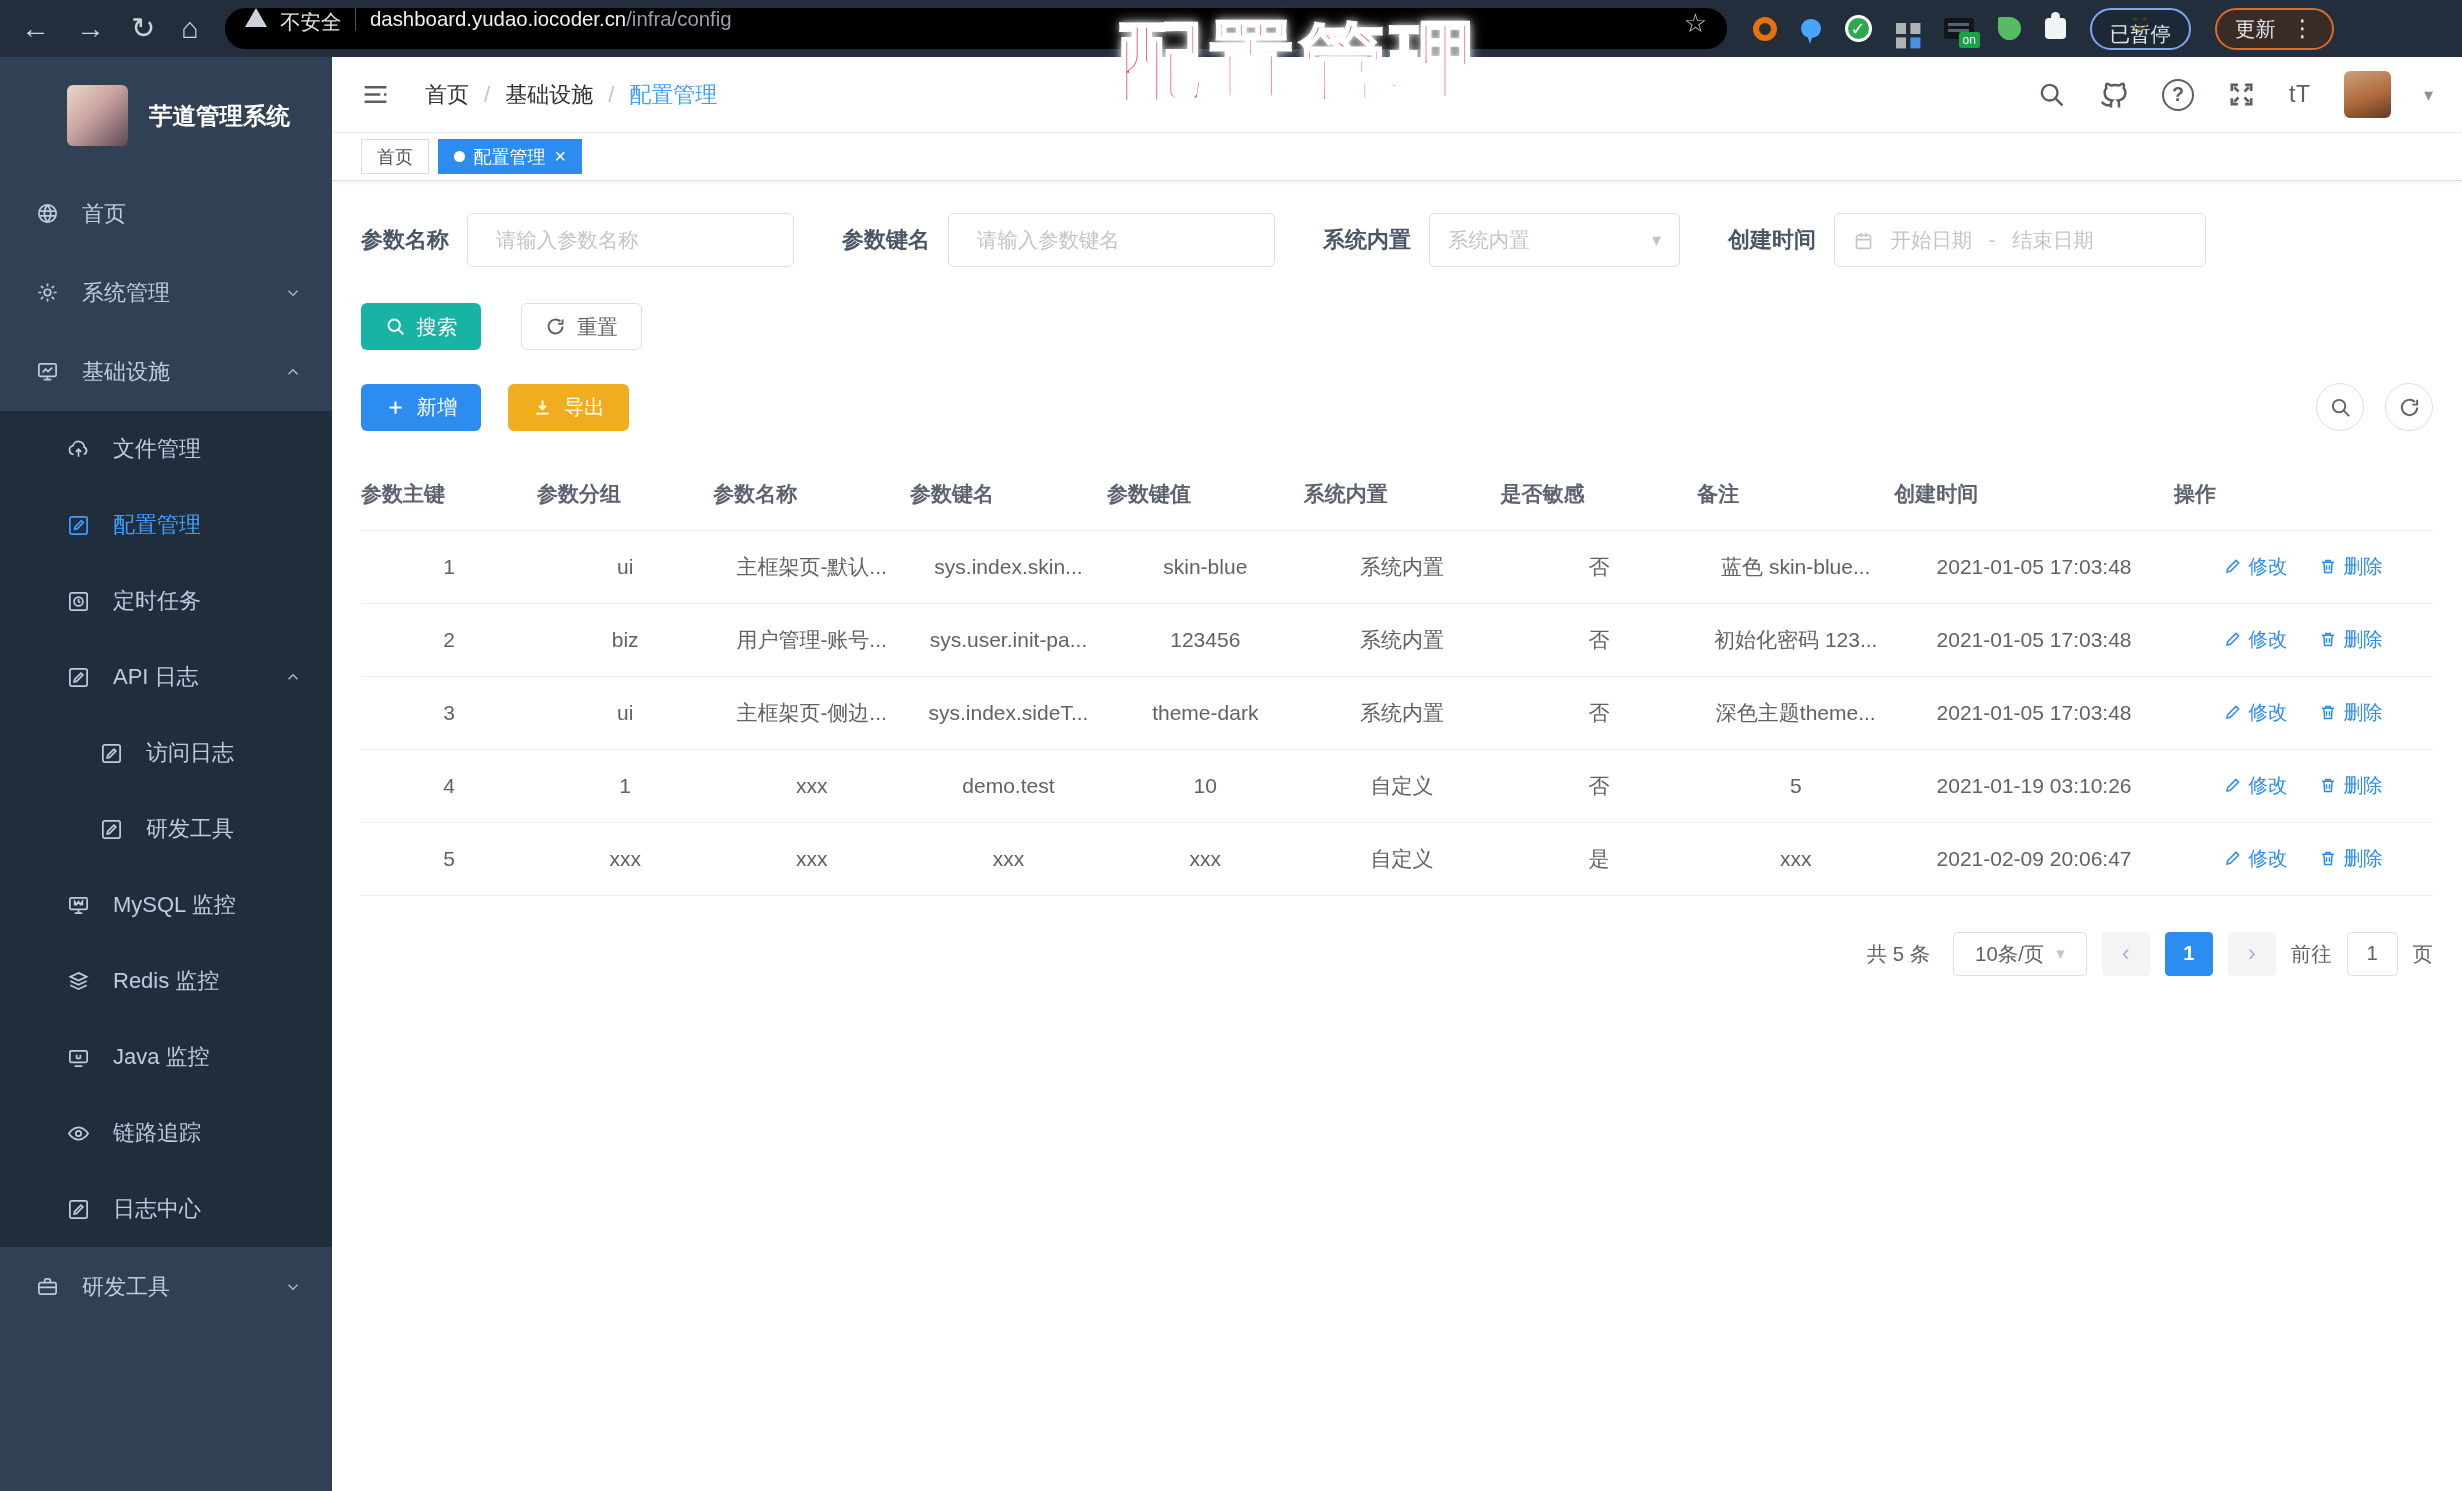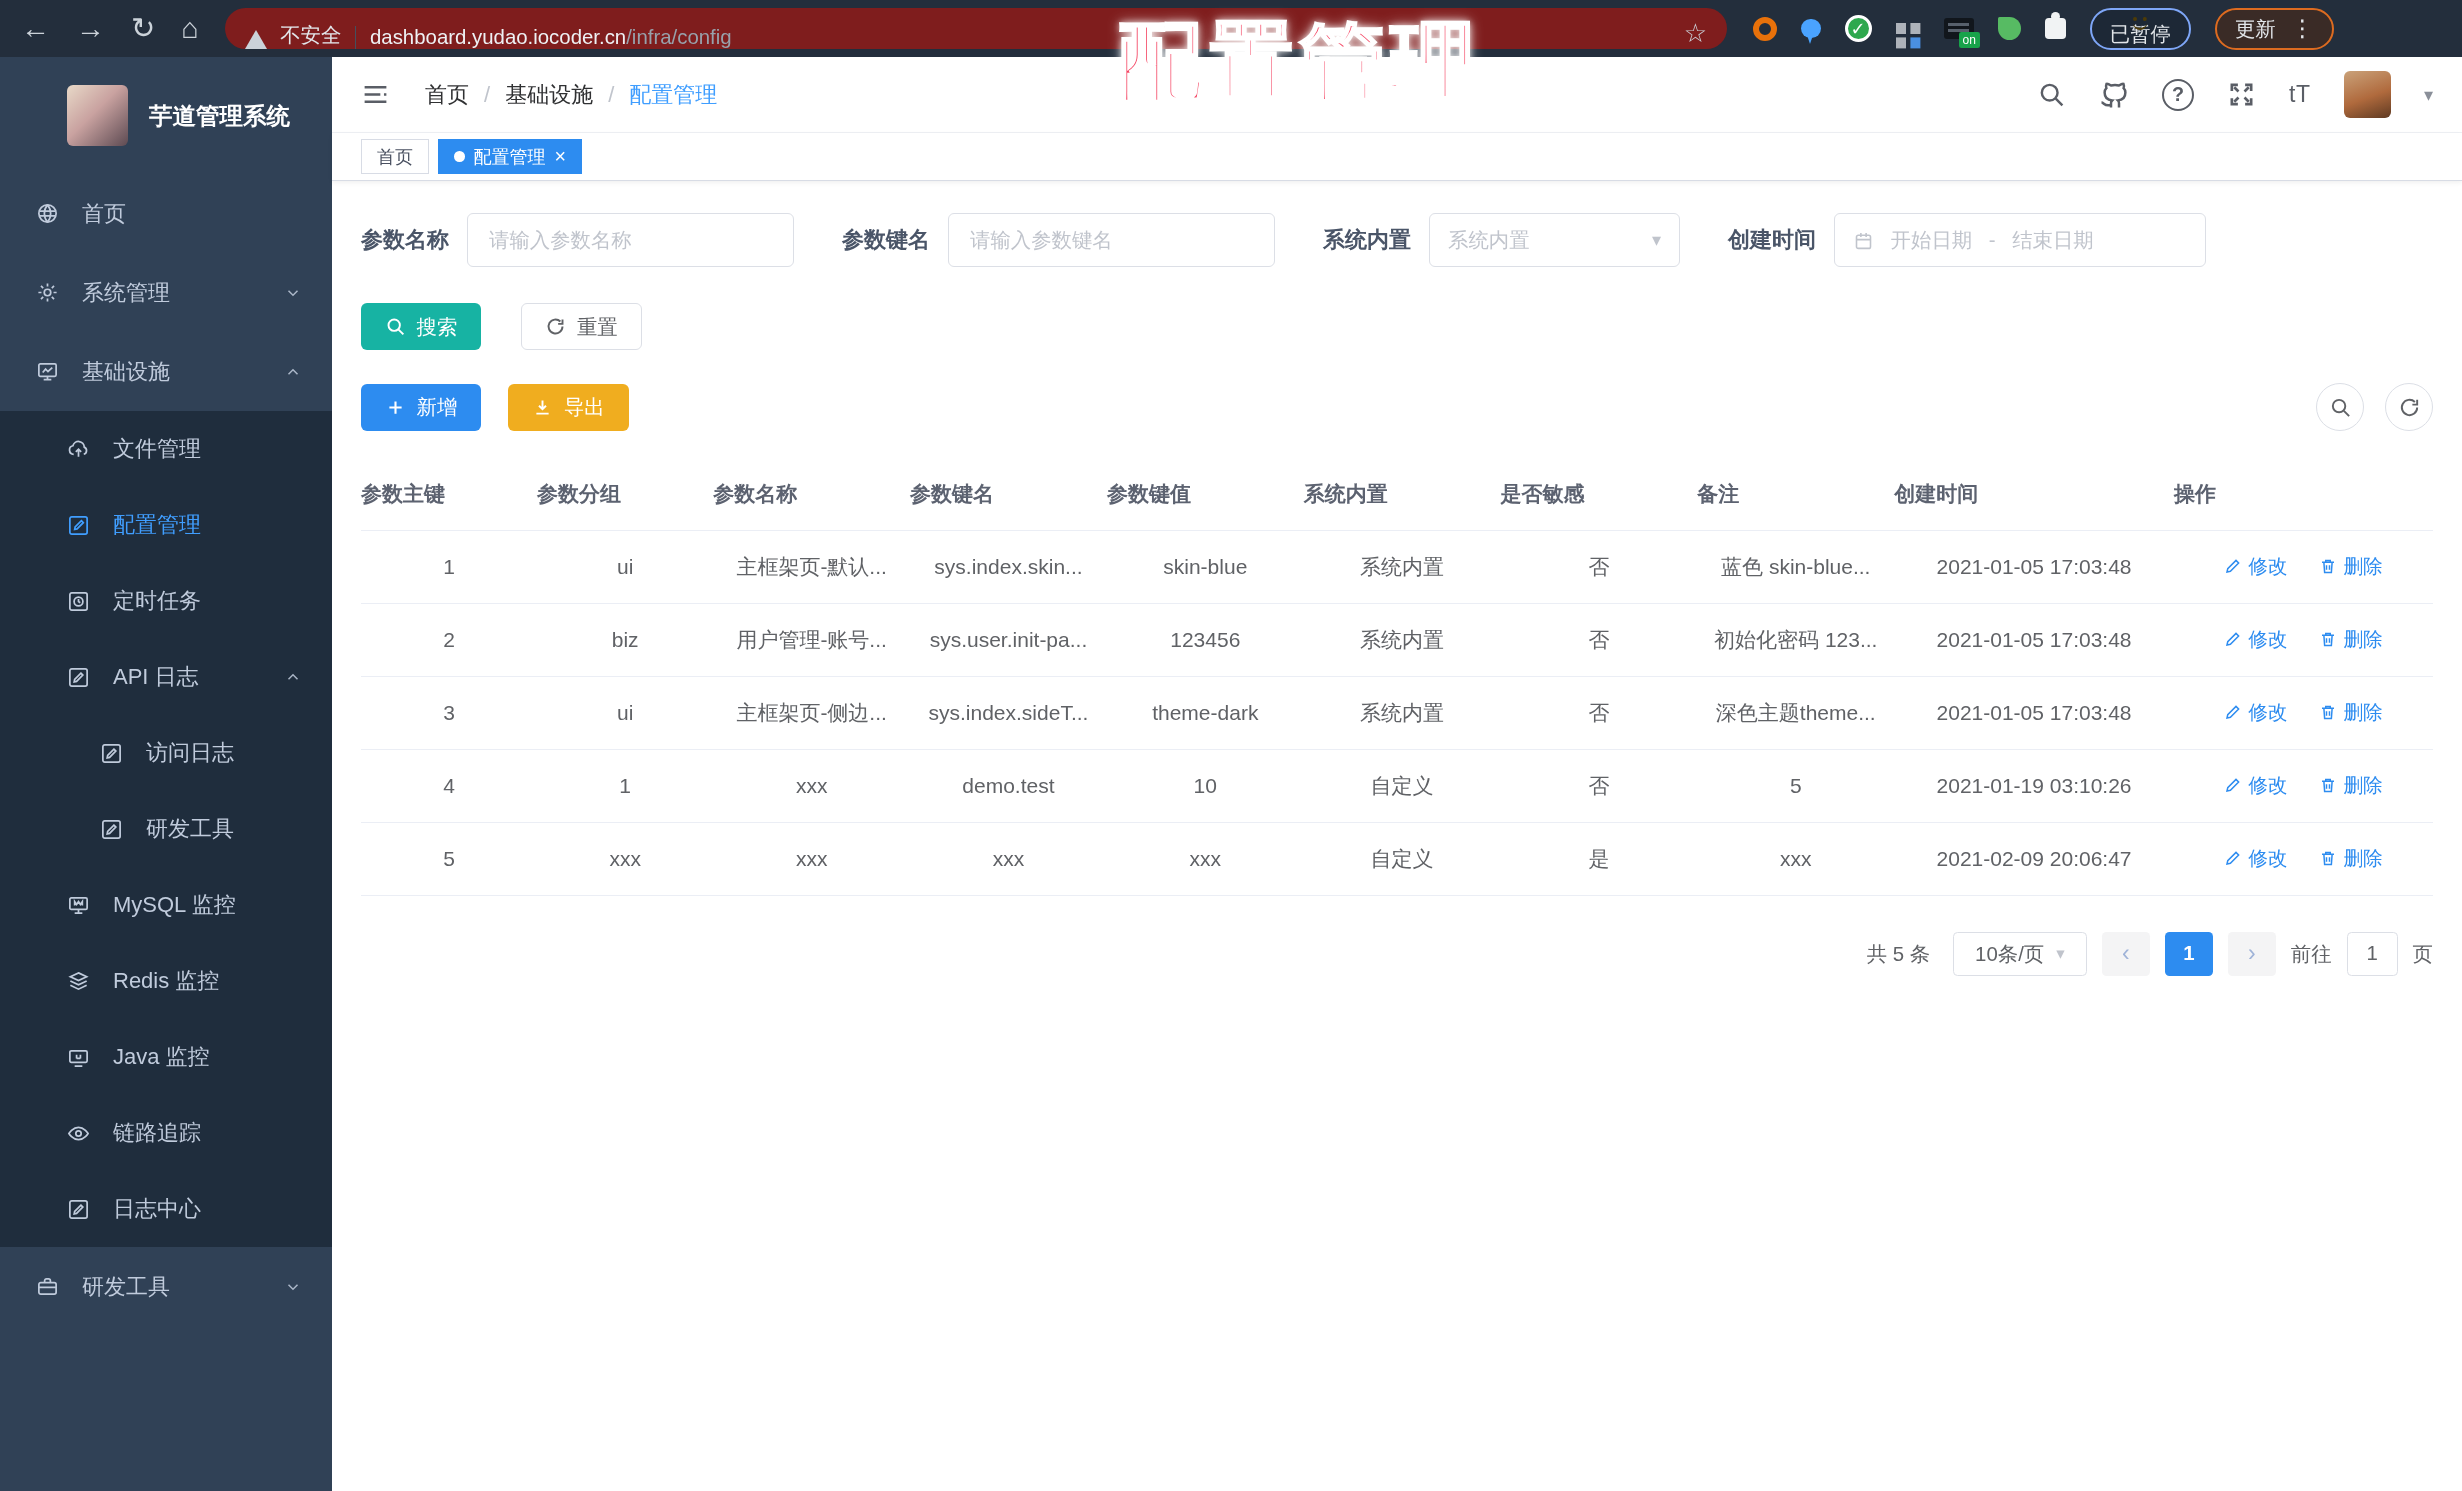--- a/index.html
+++ b/index.html
@@ -2,21 +2,21 @@
 <html style="font-size:12px"><head>
 <meta charset="utf-8">
 <style>
   * { margin:0; padding:0; box-sizing:border-box; }
   body { font-family:"Liberation Sans",sans-serif; background:#fff; }
   .screen { position:relative; width:2462px; height:1491px; overflow:hidden; background:#fff; }
 
   
   .browser-bar { height:57px; background:#232e3c; display:flex; align-items:center; padding:0 21px; gap:26px; }
   .nav-glyph { color:#cbd2d9; font-size:29px; line-height:1; }
-  .url-pill { width:1502px; height:41px; background:#7f1d1d; border-radius:20.4px; display:flex; align-items:flex-end; padding:0 19.7px; gap:13.6px; color:#e2e6ea; font-size:20.4px; }
+  .url-pill { width:1502px; height:41px; background:#000000; border-radius:20.4px; display:flex; align-items:flex-start; padding:0 19.7px; gap:13.6px; color:#e2e6ea; font-size:20.4px; }
   .warn-tri { width:0;height:0;border-left:11.3px solid transparent;border-right:11.3px solid transparent;border-bottom:19.7px solid #cbd2d9; position:relative; }
   .pill-div { width:1.5px; height:23px; background:#44505e; }
   .url-host { color:#eef1f4; }
   .url-path { color:#98a1ab; }
   .pill-star { margin-left:auto; color:#cbd2d9; font-size:26px; }
   .ext-row { display:flex; align-items:center; gap:24px; }
   .ext-orange { width:24px;height:24px;border-radius:50%;border:6.8px solid #e8710a; }
   .ext-pin { width:19.7px;height:19.7px;border-radius:50%;background:#4aa3ff; position:relative; }
   .ext-pin::after { content:""; position:absolute; left:6px; top:16.6px; border-left:3.8px solid transparent;border-right:3.8px solid transparent;border-top:9px solid #4aa3ff; }
   .ext-green { width:27px;height:27px;border-radius:50%;background:#2ea84e;color:#fff;font-size:18px;display:flex;align-items:center;justify-content:center;border:3px solid #fff; }
@@ -65,21 +65,21 @@
   .tag { height:35px; display:flex; align-items:center; gap:9px; padding:0 15px; border:0.8px solid #d8dce5; background:#fff; color:#495060; font-size:18px; cursor:pointer; }
   .tag.active { background:#2d8cf0; border-color:#2d8cf0; color:#fff; }
   .tag-dot { width:10.6px; height:10.6px; border-radius:50%; background:#fff; }
   .tag-close { font-size:19.7px; line-height:1; }
 
   .content { flex:1; padding:32px 29px; position:relative; }
 
   .filter-row { display:flex; align-items:center; margin-bottom:36px; }
   .f-label { font-size:22px; font-weight:bold; color:#4a5568; margin-right:18px; white-space:nowrap; }
   .f-gap { width:48px; flex:none; }
-  .inp { height:54px; border:0.8px solid #dcdfe6; border-radius:6px; background:#fff; font-size:20.4px; color:#606266; padding:0 21px; font-family:"Liberation Sans",sans-serif; }
+  .inp { height:54px; border:0.8px solid #dcdfe6; border-radius:6px; background:#fff; font-size:20.4px; color:#606266; padding:0 28px; font-family:"Liberation Sans",sans-serif; }
   .inp::placeholder { color:#c0c4cc; }
   .inp-text { width:327px; }
   .sel { width:251px; height:54px; border:0.8px solid #dcdfe6; border-radius:6px; display:flex; align-items:center; padding:0 18px; color:#c0c4cc; font-size:20.4px; }
   .sel .caret { margin-left:auto; color:#c0c4cc; font-size:18px; }
   .daterange { width:372px; height:54px; border:0.8px solid #dcdfe6; border-radius:6px; display:flex; align-items:center; gap:16.6px; padding:0 18px; color:#c0c4cc; font-size:20.4px; }
   .daterange .dsep { color:#c0c4cc; }
 
   .btn { height:47px; border-radius:6px; padding:0 23px; font-size:20.4px; display:inline-flex; align-items:center; gap:10.6px; border:0.8px solid transparent; cursor:pointer; color:#fff; background:#fff; font-family:"Liberation Sans",sans-serif; }
   .btn svg { flex:none; }
   .btn-search { background:#17b3a3; }

